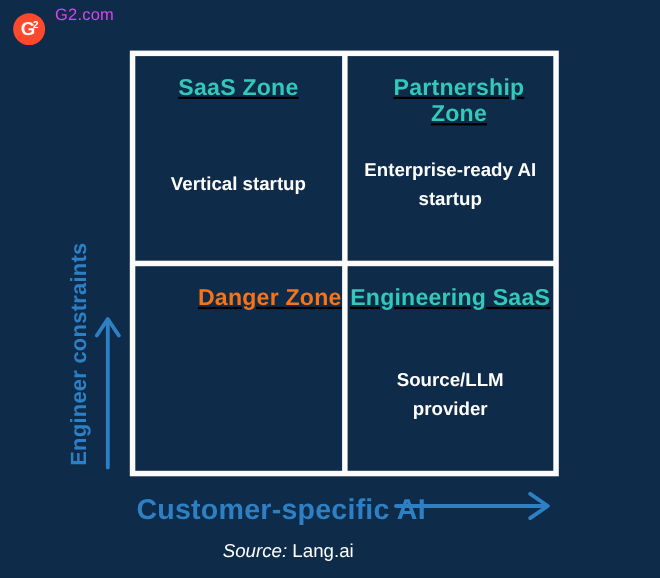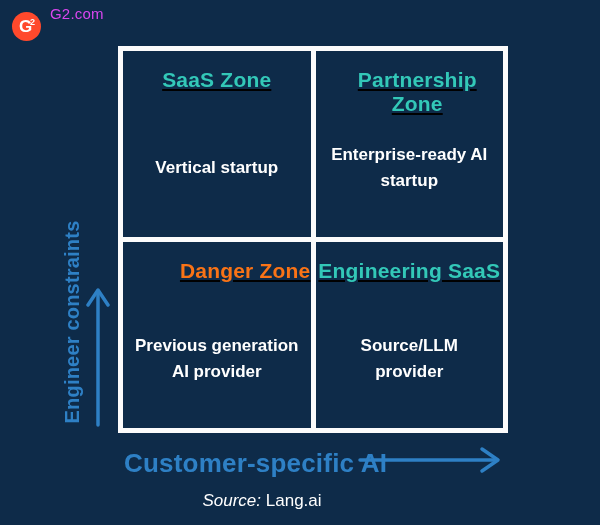--- a/index.html
+++ b/index.html
@@ -138,22 +138,20 @@
     </div>
 
     <div class="cell">
       <div class="q-title" style="color: rgb(51, 200, 184); padding-left: 16px;">Partnership Zone</div>
       <div class="q-sub">Enterprise-ready AI
 startup</div>
     </div>
 
     <div class="cell">
       <div class="q-title" style="color: #f97316; text-align: right;">Danger Zone</div>
-      <div class="q-sub">Previous generation
-AI provider</div>
     </div>
 
     <div class="cell">
       <div class="q-title" style="color: rgb(51, 200, 184);">Engineering SaaS</div>
       <div class="q-sub">Source/LLM
 provider</div>
     </div>
 
   </div>
 

